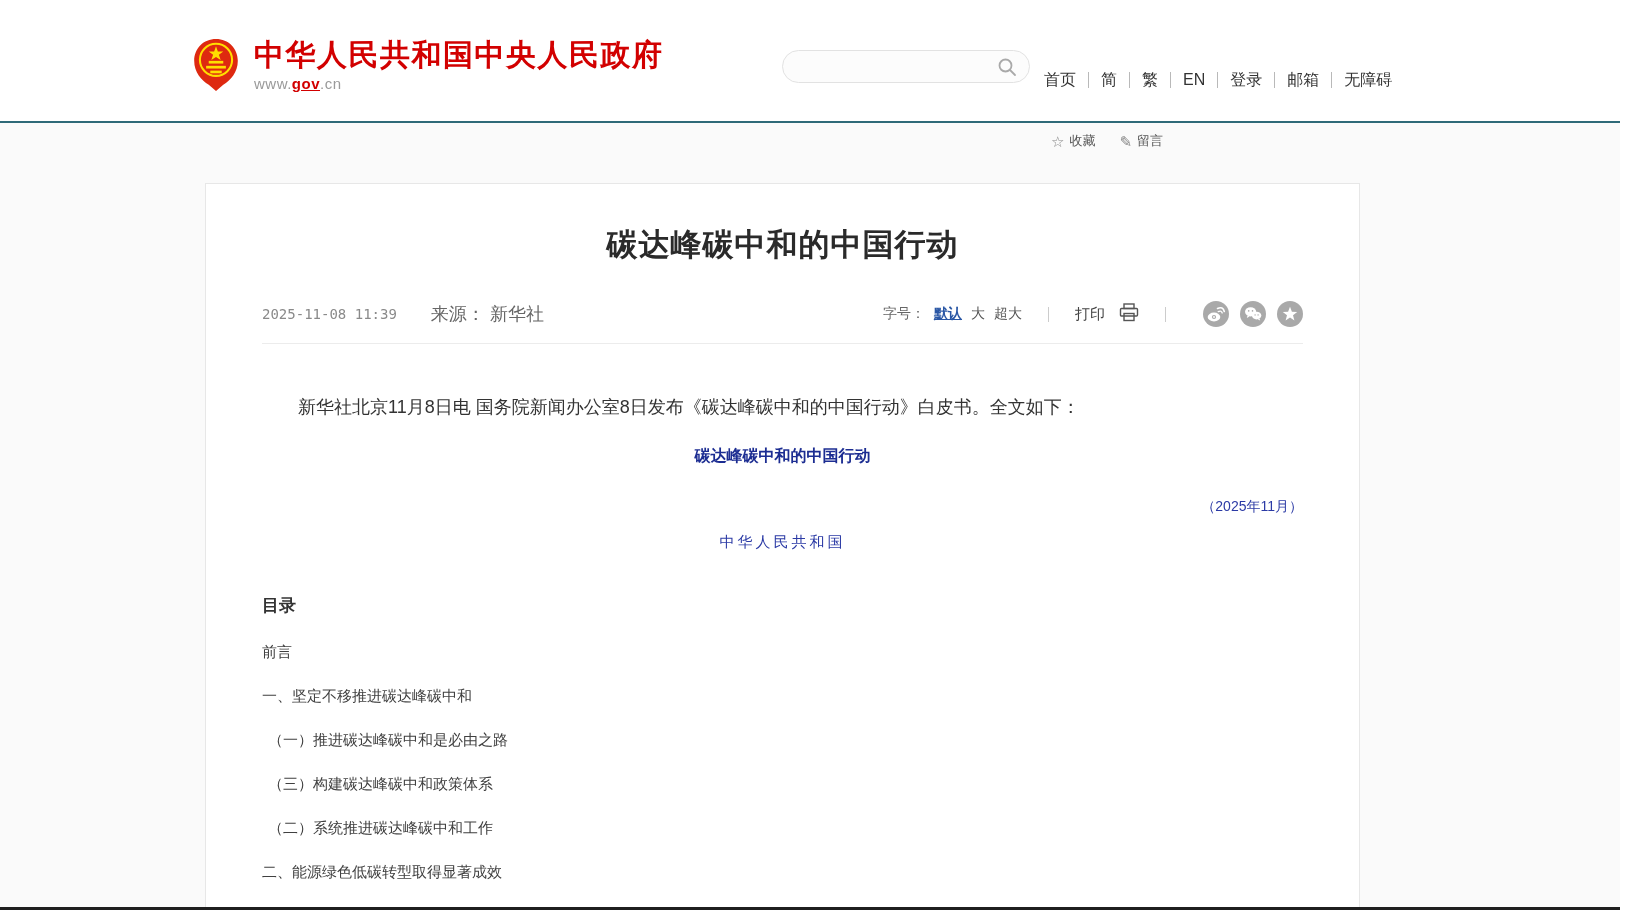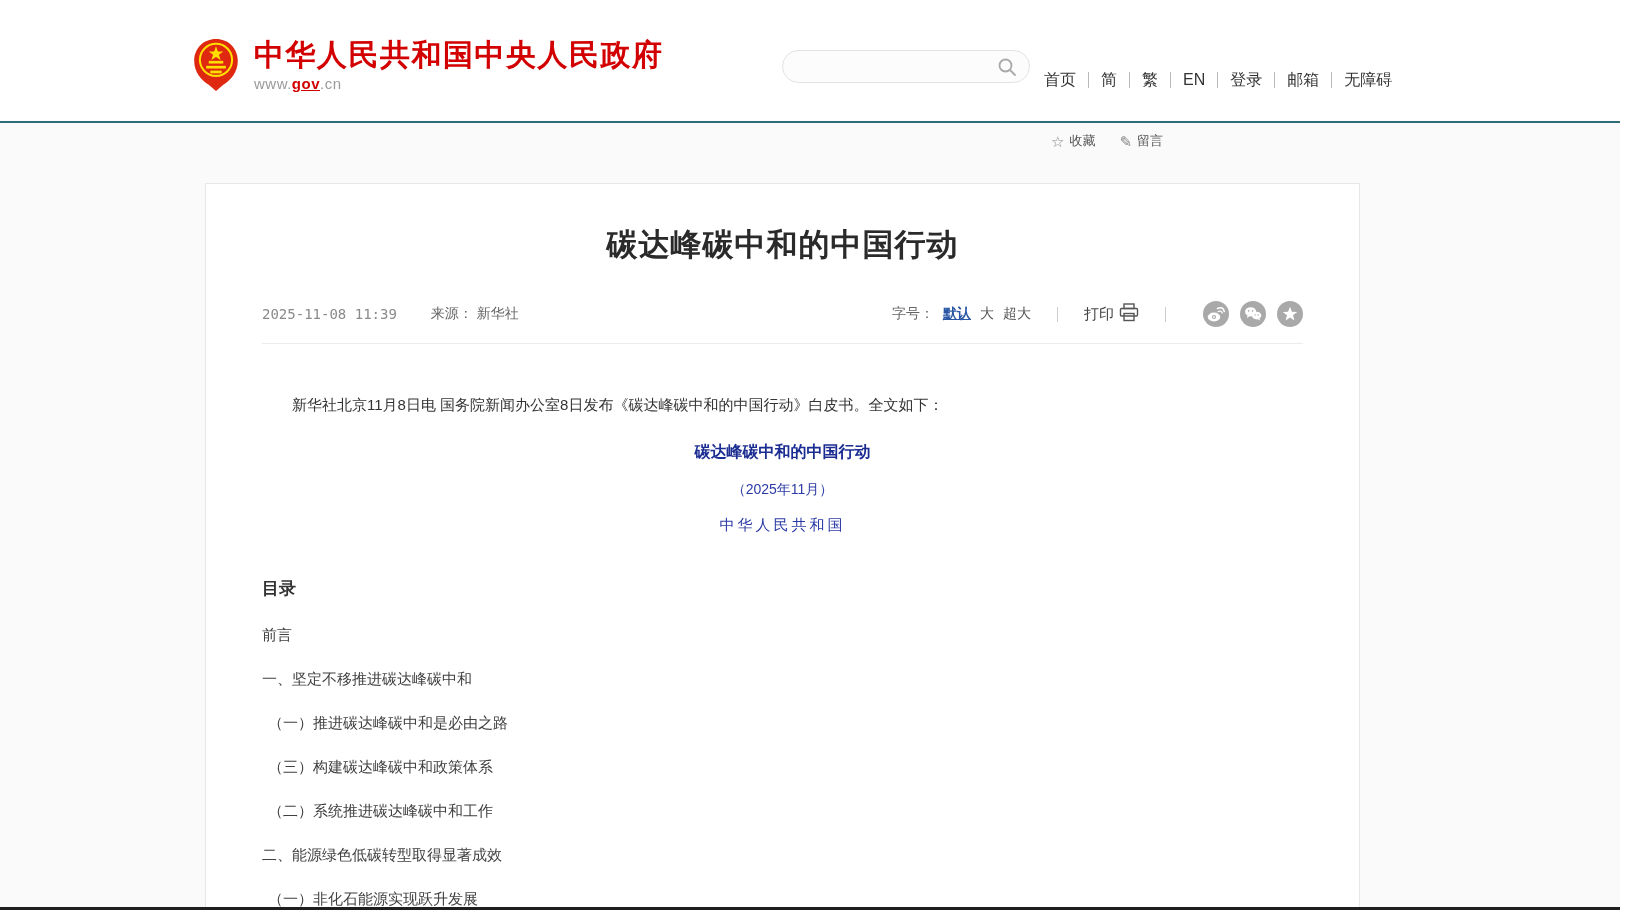--- a/index.html
+++ b/index.html
@@ -35,36 +35,36 @@
   .action-icon { font-size:15px; color:#888; line-height:1; }
 
   
   .card { position:absolute; left:205px; top:183px; width:1155px; height:760px; background:#fff;
           border:1px solid #e7e7e7; border-bottom:none; padding:0 56px; }
   .article-title { margin-top:40px; text-align:center; font-size:31px; font-weight:600;
                    color:#2a2a2a; letter-spacing:1px; }
 
   .meta-row { margin-top:35px; display:flex; align-items:center; }
   .meta-date { font-family:"DejaVu Sans Mono","Liberation Mono",monospace; font-size:14px; color:#8a8a8a;text-align:right; }
-  .meta-source { margin-left:34px; font-size:14px; color:#666; }
+  .meta-source { margin-left:34px; font-size:18px; color:#666; }
   .meta-right { margin-left:auto; display:flex; align-items:center; }
   .fs-label { font-size:14px; color:#666; }
   .fs-opt { font-size:14px; color:#555; text-decoration:none; margin-left:9px; cursor:pointer; }
   .fs-opt.active { color:var(--link-blue,#2a57a5); font-weight:bold; text-decoration:underline; }
   .vdiv { width:1px; height:15px; background:#ccc; margin:0 26px; }
-  .print { display:flex; align-items:center; gap:5px; font-size:15px; color:#444; text-decoration:none; cursor:pointer; }
+  .print { display:flex; align-items:center; gap:14px; font-size:15px; color:#444; text-decoration:none; cursor:pointer; }
   .share { display:inline-block; width:26px; height:26px; margin-left:11px; cursor:pointer; }
   .share:first-of-type { margin-left:0; }
 
   .meta-divider { margin-top:16px; border:none; border-top:1px solid #ececec; }
 
-  .lead { margin-top:50px; font-size:15px; color:var(--body-text,#333); text-indent:2em; line-height:1.5; }
+  .lead { margin-top:50px; font-size:18px; color:var(--body-text,#333); text-indent:2em; line-height:1.5; }
 
   .doc-title  { margin-top:25px; text-align:center; font-size:16px; font-weight:bold; color:var(--doc-heading-blue,#1c2d92); }
-  .doc-sub    { margin-top:18px; text-align:center; font-size:14px; color:var(--doc-text-blue,#2b3aa5); }
+  .doc-sub    { margin-top:31px; text-align:right; font-size:14px; color:var(--doc-text-blue,#2b3aa5); }
   .doc-issuer { margin-top:17px; text-align:center; font-size:15px; color:var(--doc-text-blue,#2b3aa5);
                 font-family:"DejaVu Serif","Liberation Serif",serif; letter-spacing:3px; }
 
   .toc-heading { margin-top:42px; font-size:17px; font-weight:bold; color:#333; }
   .toc-item { margin-top:26px; font-size:15px; color:#404040; line-height:1.2; }
   .toc-item.lvl1 { padding-left:6px; }
 
   
   .bottom-line { position:absolute; left:0; top:907px; width:100%; height:3px; background:#1f1f1f; z-index:6; }
   .bottom-gap  { position:absolute; left:0; top:910px; width:100%; height:5px; background:#fff; z-index:6; }

